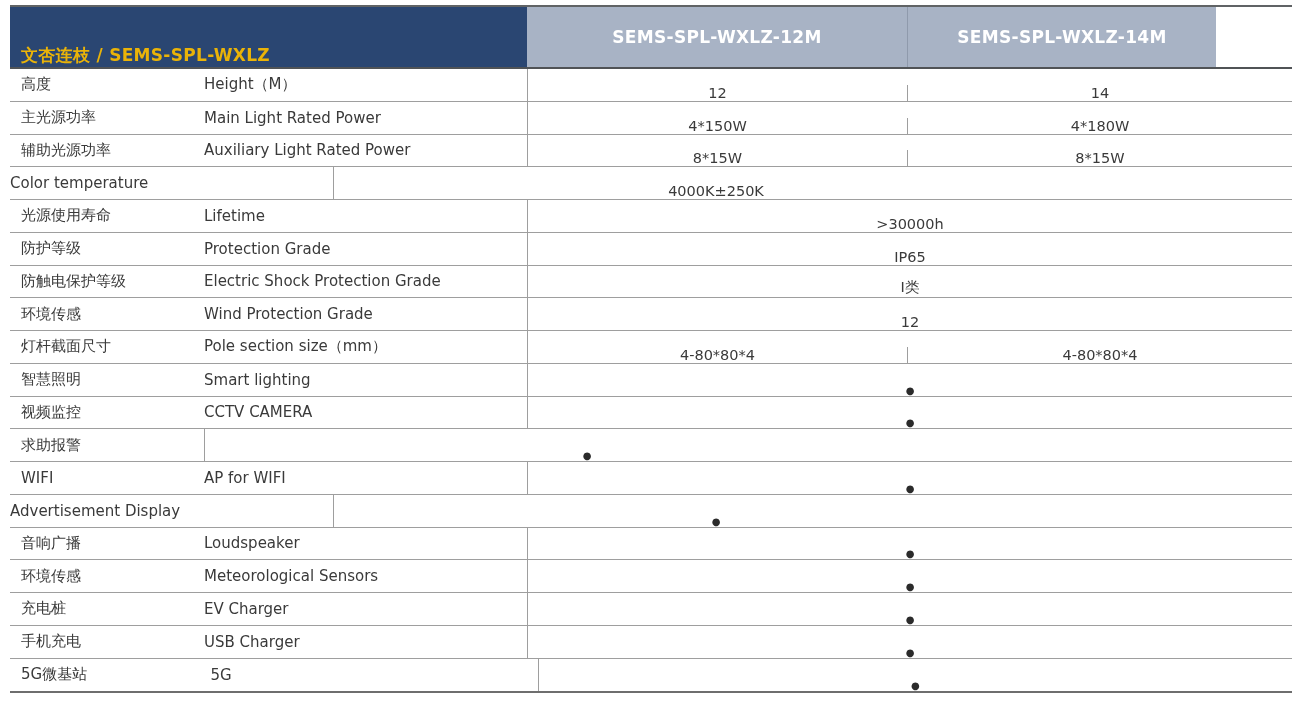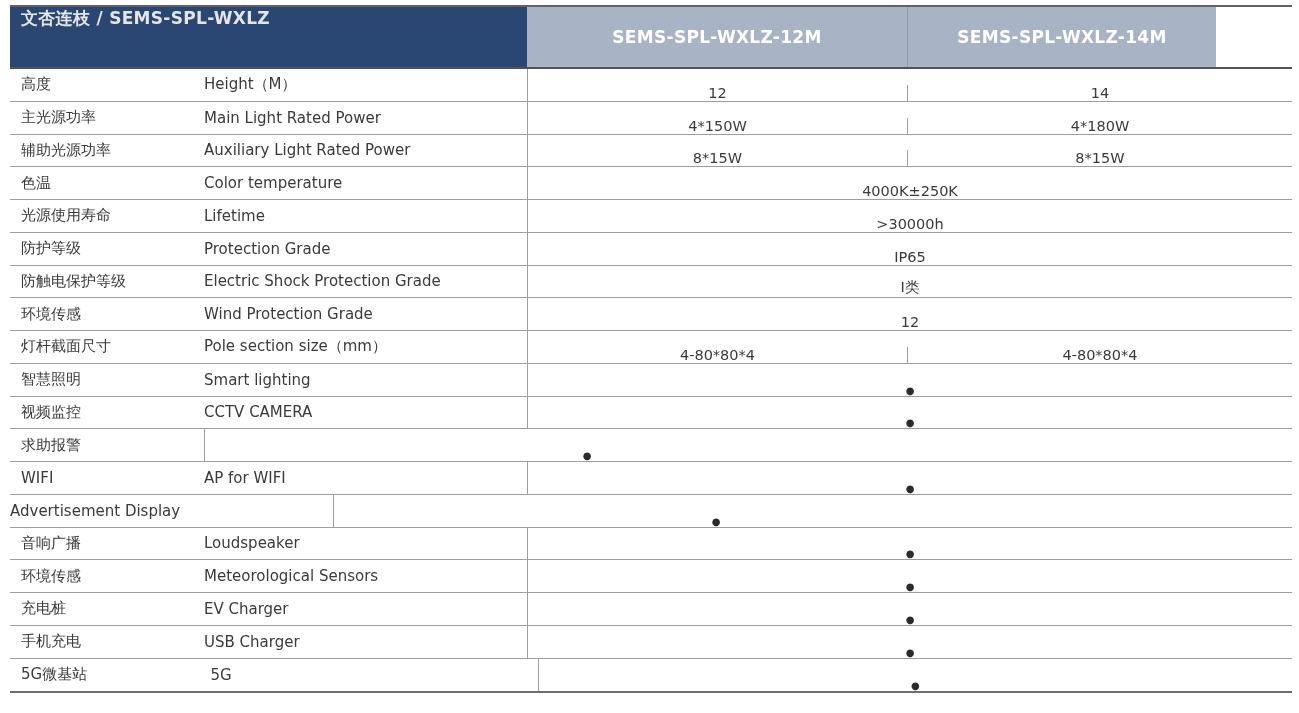--- a/index.html
+++ b/index.html
@@ -18,23 +18,23 @@
   
   .thead {
     display: flex;
     height: 64px;
     border-top: 2px solid var(--top-border, #606365);
     border-bottom: 2px solid var(--head-bottom-border, #505356);
   }
   .th-title {
     width: 517px;
     background: var(--navy, #2a4672);
-    color: #e5e5e5;
-    display: flex;
-    align-items: flex-start;
+    color: #eab308;
+    display: flex;
+    align-items: flex-end;
     padding-left: 11px;
     font-size: 17px;
     font-weight: bold;
     letter-spacing: 0.3px;
   }
   .th-col {
     width: 380px;
     background: var(--blue, #a8b3c5);
     color: #ffffff;
     display: flex;
@@ -127,21 +127,20 @@
       </div>
       <div class="row">
         <div class="cell-cn">辅助光源功率</div>
         <div class="cell-en">Auxiliary Light Rated Power</div>
         <div class="vals">
           <div class="v1">8*15W</div>
           <div class="v2">8*15W</div>
         </div>
       </div>
       <div class="row">
-        <div class="cell-cn">色温</div>
         <div class="cell-en">Color temperature</div>
         <div class="vals">
           <div class="vm">4000K±250K</div>
         </div>
       </div>
       <div class="row">
         <div class="cell-cn">光源使用寿命</div>
         <div class="cell-en">Lifetime</div>
         <div class="vals">
           <div class="vm">&gt;30000h</div>

